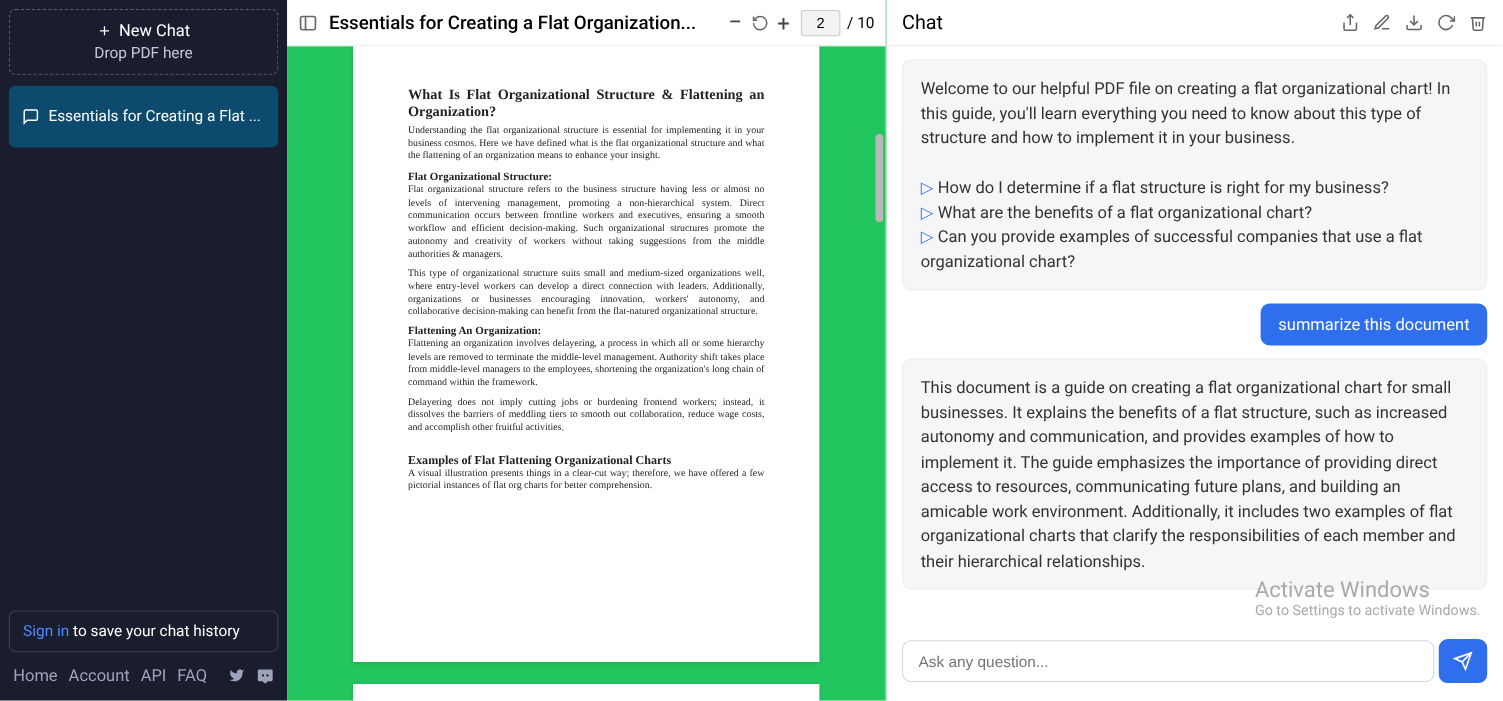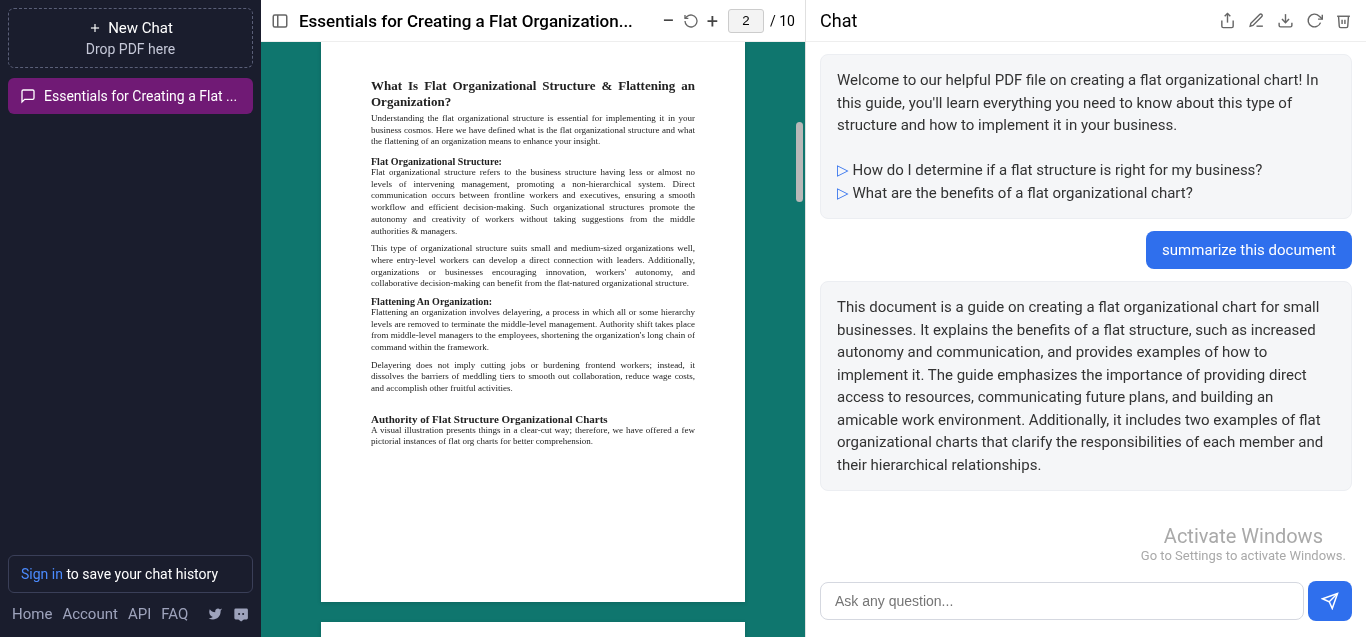--- a/index.html
+++ b/index.html
@@ -1,28 +1,28 @@
 <!DOCTYPE html>
 <html><head>
 <meta charset="utf-8">
 <style>
 * { box-sizing: border-box; margin: 0; padding: 0; }
 body { font-family: -apple-system, BlinkMacSystemFont, "Segoe UI", Roboto, Arial, sans-serif; width: 1366px; height: 637px; overflow: hidden; display: flex; background: #fff; }
 .sidebar { width: 261px; background: #1a1d2d; color: #fff; display: flex; flex-direction: column; padding: 8px; }
 .new-chat-box { border: 1px dashed #5a5f78; border-radius: 6px; padding: 10px 0; text-align: center; margin-bottom: 10px; cursor: pointer; }
 .new-chat-box .row1 { font-size: 15px; display: flex; align-items: center; justify-content: center; gap: 6px; }
 .new-chat-box .row2 { font-size: 14px; color: #c5c8d8; margin-top: 4px; }
-.chat-item { background: #701a75; border-radius: 6px; padding: 10px 12px; font-size: 14px; display: flex; align-items: center; gap: 8px; white-space: nowrap; overflow: hidden; text-overflow: ellipsis; }
+.chat-item { background: #0c4a6e; border-radius: 6px; padding: 20px 12px; font-size: 14px; display: flex; align-items: center; gap: 8px; white-space: nowrap; overflow: hidden; text-overflow: ellipsis; }
 .sidebar-spacer { flex: 1; }
 .signin-box { border: 1px solid #3a3f58; border-radius: 6px; padding: 10px 12px; font-size: 14px; margin-bottom: 12px; }
 .signin-box .link { color: #4b8bff; }
 .footer-links { display: flex; gap: 10px; font-size: 15px; color: #9ea3bc; align-items: center; padding: 0 4px 6px; }
 .footer-links .spacer { flex: 1; }
 .footer-links svg { fill: #9ea3bc; }
-.doc-panel { width: 545px; border-right: 1px solid #e0e0e0; display: flex; flex-direction: column; background: #0f766e; }
+.doc-panel { width: 545px; border-right: 1px solid #e0e0e0; display: flex; flex-direction: column; background: #22c55e; }
 .doc-toolbar { height: 42px; display: flex; align-items: center; padding: 0 10px; gap: 10px; background: #fff; border-bottom: 1px solid #eee; }
 .doc-title { font-size: 17px; font-weight: 500; flex: 1; white-space: nowrap; overflow: hidden; text-overflow: ellipsis; }
 .zoom-controls { display: flex; align-items: center; gap: 8px; font-size: 16px; color: #444; }
 .page-box { display: flex; align-items: center; gap: 6px; font-size: 14px; }
 .page-input { width: 36px; height: 24px; text-align: center; border: 1px solid #ccc; border-radius: 3px; background: #f3f3f3; }
 .doc-scroll { flex: 1; overflow-y: auto; position: relative; padding: 0 60px; }
 .doc-page { background: #fff; box-shadow: 0 1px 4px rgba(0,0,0,0.15); margin: 0 0 20px 0; padding: 36px 50px; min-height: 560px; font-family: Georgia, 'Times New Roman', serif; color: #222; }
 .doc-page h2 { font-size: 13px; font-weight: bold; text-align: justify; text-align-last: justify; margin-bottom: 3px; }
 .doc-page .sub { font-size: 9px; text-align: justify; margin-bottom: 8px; line-height: 1.3; }
 .doc-page .sect { font-size: 10px; font-weight: bold; margin-top: 6px; }
@@ -34,21 +34,21 @@
 .chat-title { font-size: 18px; font-weight: 400; flex: 1; }
 .chat-header .icon { color: #666; cursor: pointer; }
 .chat-body { flex: 1; padding: 12px 14px; overflow-y: auto; display: flex; flex-direction: column; gap: 12px; position: relative; }
 .msg-assistant { background: #f5f6f8; border: 1px solid #eceef2; border-radius: 8px; padding: 14px 16px; font-size: 15px; line-height: 1.5; color: #333; }
 .msg-user { align-self: flex-end; background: #2f6fed; color: #fff; border-radius: 8px; padding: 10px 16px; font-size: 15px; }
 .q-icon { color: #2f6fed; margin-right: 4px; }
 .chat-input-row { padding: 10px 14px 16px; display: flex; gap: 4px; align-items: center; }
 .chat-input { flex: 1; border: 1px solid #d5d8e0; border-radius: 8px; padding: 10px 14px; font-size: 14px; color: #888; }
 .send-btn { width: 44px; height: 40px; background: #2f6fed; border-radius: 8px; display: flex; align-items: center; justify-content: center; cursor: pointer; }
 .watermark { position: absolute; right: 20px; bottom: 8px; color: #a9a9a9; text-align: left; pointer-events: none; }
-.watermark .l1 { font-size: 20px; text-align: center; } .watermark .l2 { font-size: 13px; }
+.watermark .l1 { font-size: 20px; } .watermark .l2 { font-size: 13px; }
 </style>
 </head>
 <body>
 
 <div class="sidebar">
   <div class="new-chat-box">
     <div class="row1">
       <svg width="14" height="14" viewBox="0 0 24 24" fill="none" stroke="#fff" stroke-width="2">
           <line x1="12" y1="5" x2="12" y2="19"></line>
           <line x1="5" y1="12" x2="19" y2="12"></line>
@@ -108,21 +108,21 @@
     <div class="fake-scrollbar"></div>
     <div class="doc-page">
       <h2>What Is Flat Organizational Structure &amp; Flattening an Organization?</h2>
       <p class="sub">Understanding the flat organizational structure is essential for implementing it in your business cosmos. Here we have defined what is the flat organizational structure and what the flattening of an organization means to enhance your insight.</p>
       <div class="sect">Flat Organizational Structure:</div>
       <p>Flat organizational structure refers to the business structure having less or almost no levels of intervening management, promoting a non-hierarchical system. Direct communication occurs between frontline workers and executives, ensuring a smooth workflow and efficient decision-making. Such organizational structures promote the autonomy and creativity of workers without taking suggestions from the middle authorities &amp; managers.</p>
       <p>This type of organizational structure suits small and medium-sized organizations well, where entry-level workers can develop a direct connection with leaders. Additionally, organizations or businesses encouraging innovation, workers' autonomy, and collaborative decision-making can benefit from the flat-natured organizational structure.</p>
       <div class="sect">Flattening An Organization:</div>
       <p>Flattening an organization involves delayering, a process in which all or some hierarchy levels are removed to terminate the middle-level management. Authority shift takes place from middle-level managers to the employees, shortening the organization's long chain of command within the framework.</p>
       <p>Delayering does not imply cutting jobs or burdening frontend workers; instead, it dissolves the barriers of meddling tiers to smooth out collaboration, reduce wage costs, and accomplish other fruitful activities.</p>
-      <div class="exh">Authority of Flat Structure Organizational Charts</div>
+      <div class="exh">Examples of Flat Flattening Organizational Charts</div>
       <p>A visual illustration presents things in a clear-cut way; therefore, we have offered a few pictorial instances of flat org charts for better comprehension.</p>
     </div>
     <div class="doc-page" style="min-height:40px;"></div>
   </div>
 </div>
 
 <div class="chat-panel">
   <div class="chat-header">
     <div class="chat-title">Chat</div>
     <svg class="icon" width="17" height="17" viewBox="0 0 24 24" fill="none" stroke="#666" stroke-width="2">
@@ -148,20 +148,21 @@
         <path d="M19 6l-1 14a2 2 0 0 1-2 2H8a2 2 0 0 1-2-2L5 6"></path>
         <path d="M10 11v6M14 11v6"></path>
       </svg>
   </div>
   <div class="chat-body">
     <div class="msg-assistant">
       <div>Welcome to our helpful PDF file on creating a flat organizational chart! In this guide, you'll learn everything you need to know about this type of structure and how to implement it in your business.</div>
       <br>
       <div><span class="q-icon">▷</span><span>How do I determine if a flat structure is right for my business?</span></div>
       <div><span class="q-icon">▷</span><span>What are the benefits of a flat organizational chart?</span></div>
+      <div><span class="q-icon">▷</span><span>Can you provide examples of successful companies that use a flat organizational chart?</span></div>
     </div>
     <div class="msg-user">summarize this document</div>
     <div class="msg-assistant">This document is a guide on creating a flat organizational chart for small businesses. It explains the benefits of a flat structure, such as increased autonomy and communication, and provides examples of how to implement it. The guide emphasizes the importance of providing direct access to resources, communicating future plans, and building an amicable work environment. Additionally, it includes two examples of flat organizational charts that clarify the responsibilities of each member and their hierarchical relationships.</div>
     <div class="watermark">
       <div class="l1">Activate Windows</div>
       <div class="l2">Go to Settings to activate Windows.</div>
     </div>
   </div>
   <div class="chat-input-row">
     <input class="chat-input" placeholder="Ask any question..." style="">

